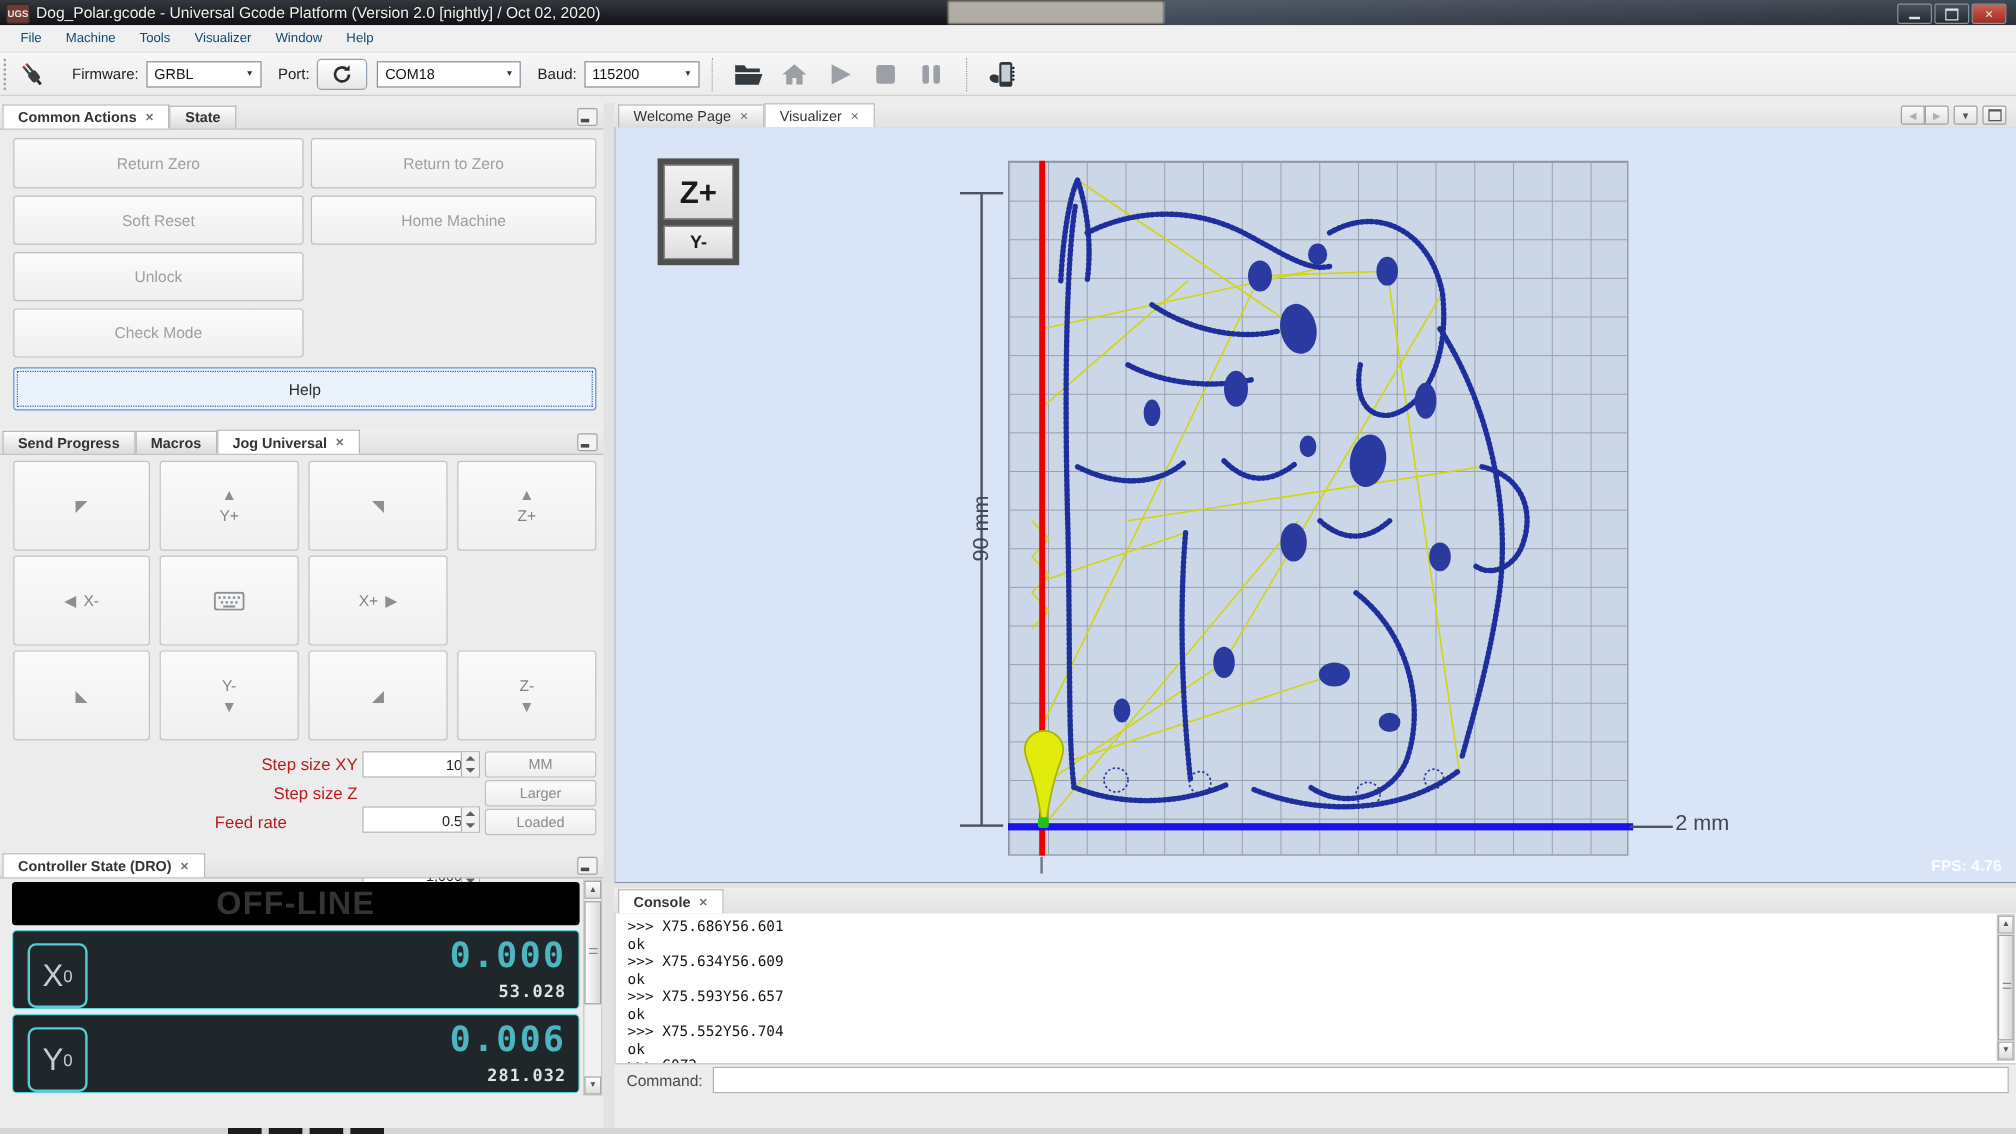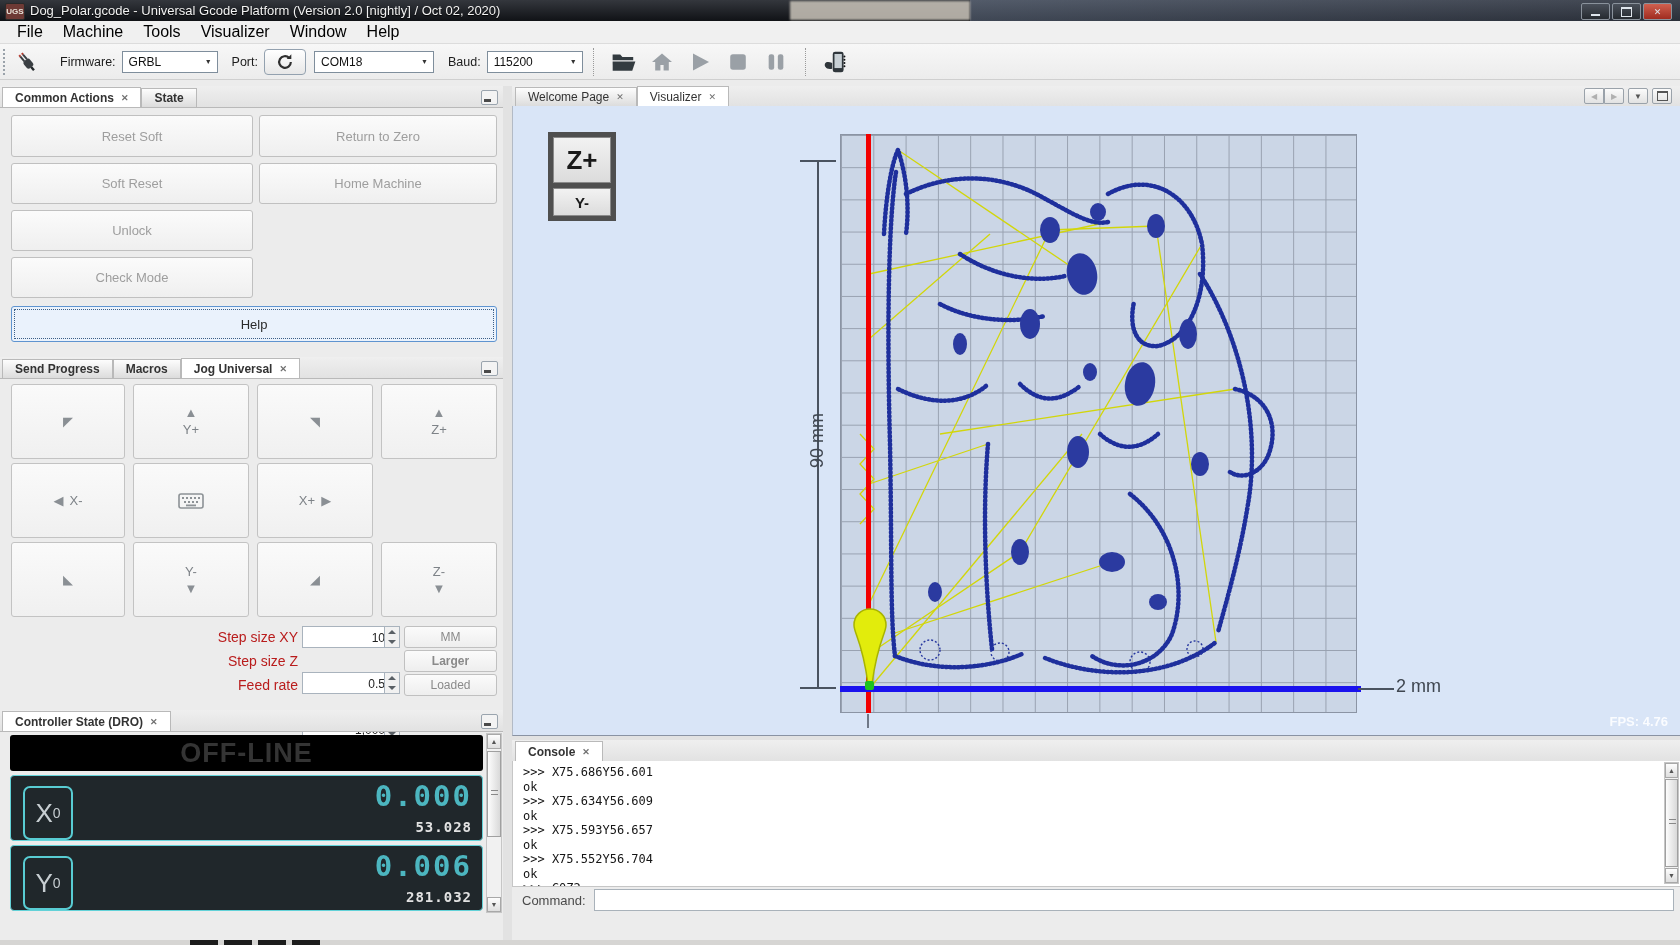--- a/index.html
+++ b/index.html
@@ -15,21 +15,21 @@
   .wtitle{left:30px;top:3px;color:#f2f2f2;font-size:13px;white-space:nowrap;z-index:3;text-shadow:0 1px 1px #000;}
   .winbtns{right:8px;top:3px;display:flex;gap:2px;z-index:4;}
   .wb{width:27px;height:15px;background:linear-gradient(#4a505a,#262a30);border:1px solid #8a929c;border-radius:2px;
       color:#dfe5ec;font-size:9px;display:flex;align-items:center;justify-content:center;}
   .wb.close{background:linear-gradient(#d0604f,#a02c20);}
   .g-min{width:9px;height:2px;background:#dfe5ec;margin-top:6px;}
   .g-max{width:9px;height:7px;border:1px solid #dfe5ec;border-top-width:2px;}
   
   .menubar{left:0;top:21px;width:1680px;height:23px;background:#f0f0f0;border-bottom:1px solid #dcdcdc;
            display:flex;align-items:center;padding-left:8px;box-sizing:border-box;gap:2px;}
-  .menuitem{padding:2px 9px;font-size:16px;color:#000000;}
+  .menuitem{padding:2px 9px;font-size:11px;color:#0c4a6e;}
   .toolbar{left:0;top:44px;width:1680px;height:36px;background:linear-gradient(#f7f7f7,#ececec);
            border-bottom:1px solid #cfcfcf;display:flex;align-items:center;box-sizing:border-box;}
   .drag{width:3px;height:26px;margin-left:3px;border-left:2px dotted #9aa2aa;}
   .tlabel{font-size:12.5px;color:#1c1c1c;margin:0 6px 0 14px;}
   .combo{height:22px;background:#fff;border:1px solid #7f8e9c;display:flex;align-items:center;
          font-size:12px;color:#111;padding-left:6px;box-sizing:border-box;position:relative;}
   .combo .arr{position:absolute;right:5px;font-size:7px;color:#333;}
   .tbtn{width:42px;height:26px;margin-left:8px;background:linear-gradient(#ffffff,#e7e7e7);
         border:1px solid #93a1af;border-radius:4px;display:flex;align-items:center;justify-content:center;}
   .sep{width:1px;height:28px;border-left:1px dotted #9a9a9a;margin:0 10px;}
@@ -221,21 +221,21 @@
       <span>Common Actions</span>
       <span class="tclose">✕</span>
     </div>
     <div class="tab bold">
       <span>State</span>
     </div>
     <div class="minbtn" style="right:5px;top:4px;">
         <i></i>
       </div>
   </div>
-  <div class="abs btn" style="left:11px;top:115px;width:242px;height:42px;">Reset Soft</div>
+  <div class="abs btn" style="left:11px;top:115px;width:242px;height:42px;">Return Zero</div>
   <div class="abs btn" style="left:259px;top:115px;width:238px;height:42px;">Return to Zero</div>
   <div class="abs btn" style="left:11px;top:163px;width:242px;height:41px;">Soft Reset</div>
   <div class="abs btn" style="left:259px;top:163px;width:238px;height:41px;">Home Machine</div>
   <div class="abs btn" style="left:11px;top:210px;width:242px;height:41px;">Unlock</div>
   <div class="abs btn" style="left:11px;top:257px;width:242px;height:41px;">Check Mode</div>
   <div class="abs btn help" style="left:11px;top:306px;width:486px;height:36px;">Help</div>
 
   <div class="abs phdr" style="left:0;top:357px;width:503px;height:21px;">
     <div class="tab bold" style="margin-left:2px;">
       <span>Send Progress</span>
@@ -323,23 +323,23 @@
   <div class="abs sbtn" style="left:404px;top:626px;width:93px;height:22px;">MM</div>
 
   <div class="abs flabel" style="left:120px;top:653px;width:178px;">Step size Z</div>
   <div class="abs spin" style="left:302px;top:650px;width:98px;height:22px;">
     <input value="0.5" style="">
     <span class="sparr">
         <i class="u"></i>
         <i class="d"></i>
       </span>
   </div>
-  <div class="abs sbtn" style="left:404px;top:650px;width:93px;height:22px;font-weight:bold;">Larger</div>
-
-  <div class="abs flabel" style="left:120px;top:677px;width:178px;">Feed rate</div>
+  <div class="abs sbtn" style="left:404px;top:650px;width:93px;height:22px;">Larger</div>
+
+  <div class="abs flabel" style="left:120px;top:677px;width:178px;text-align:center;">Feed rate</div>
   <div class="abs spin" style="left:302px;top:674px;width:98px;height:22px;">
     <input value="1,000" style="">
     <span class="sparr">
         <i class="u"></i>
         <i class="d"></i>
       </span>
   </div>
   <div class="abs sbtn" style="left:404px;top:674px;width:93px;height:22px;">Loaded</div>
 
   <div class="abs phdr" style="left:0;top:710px;width:503px;height:21px;">

